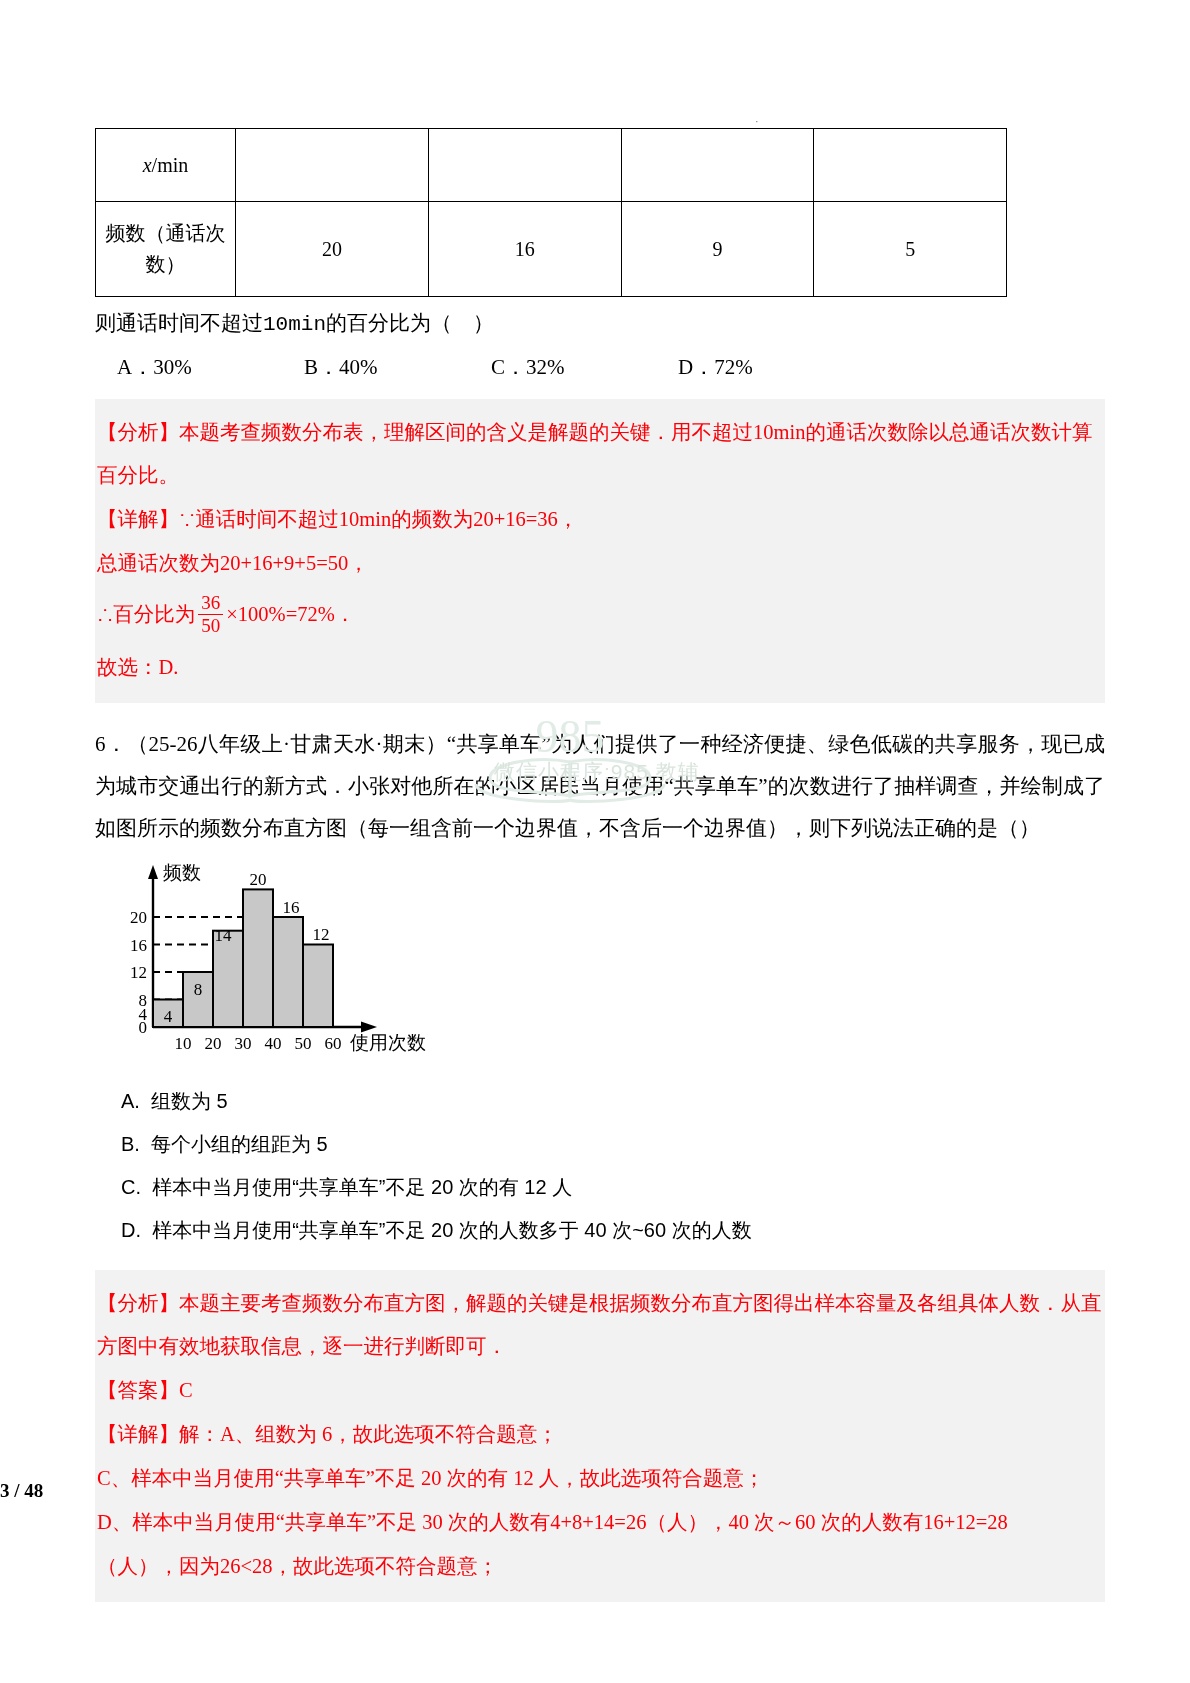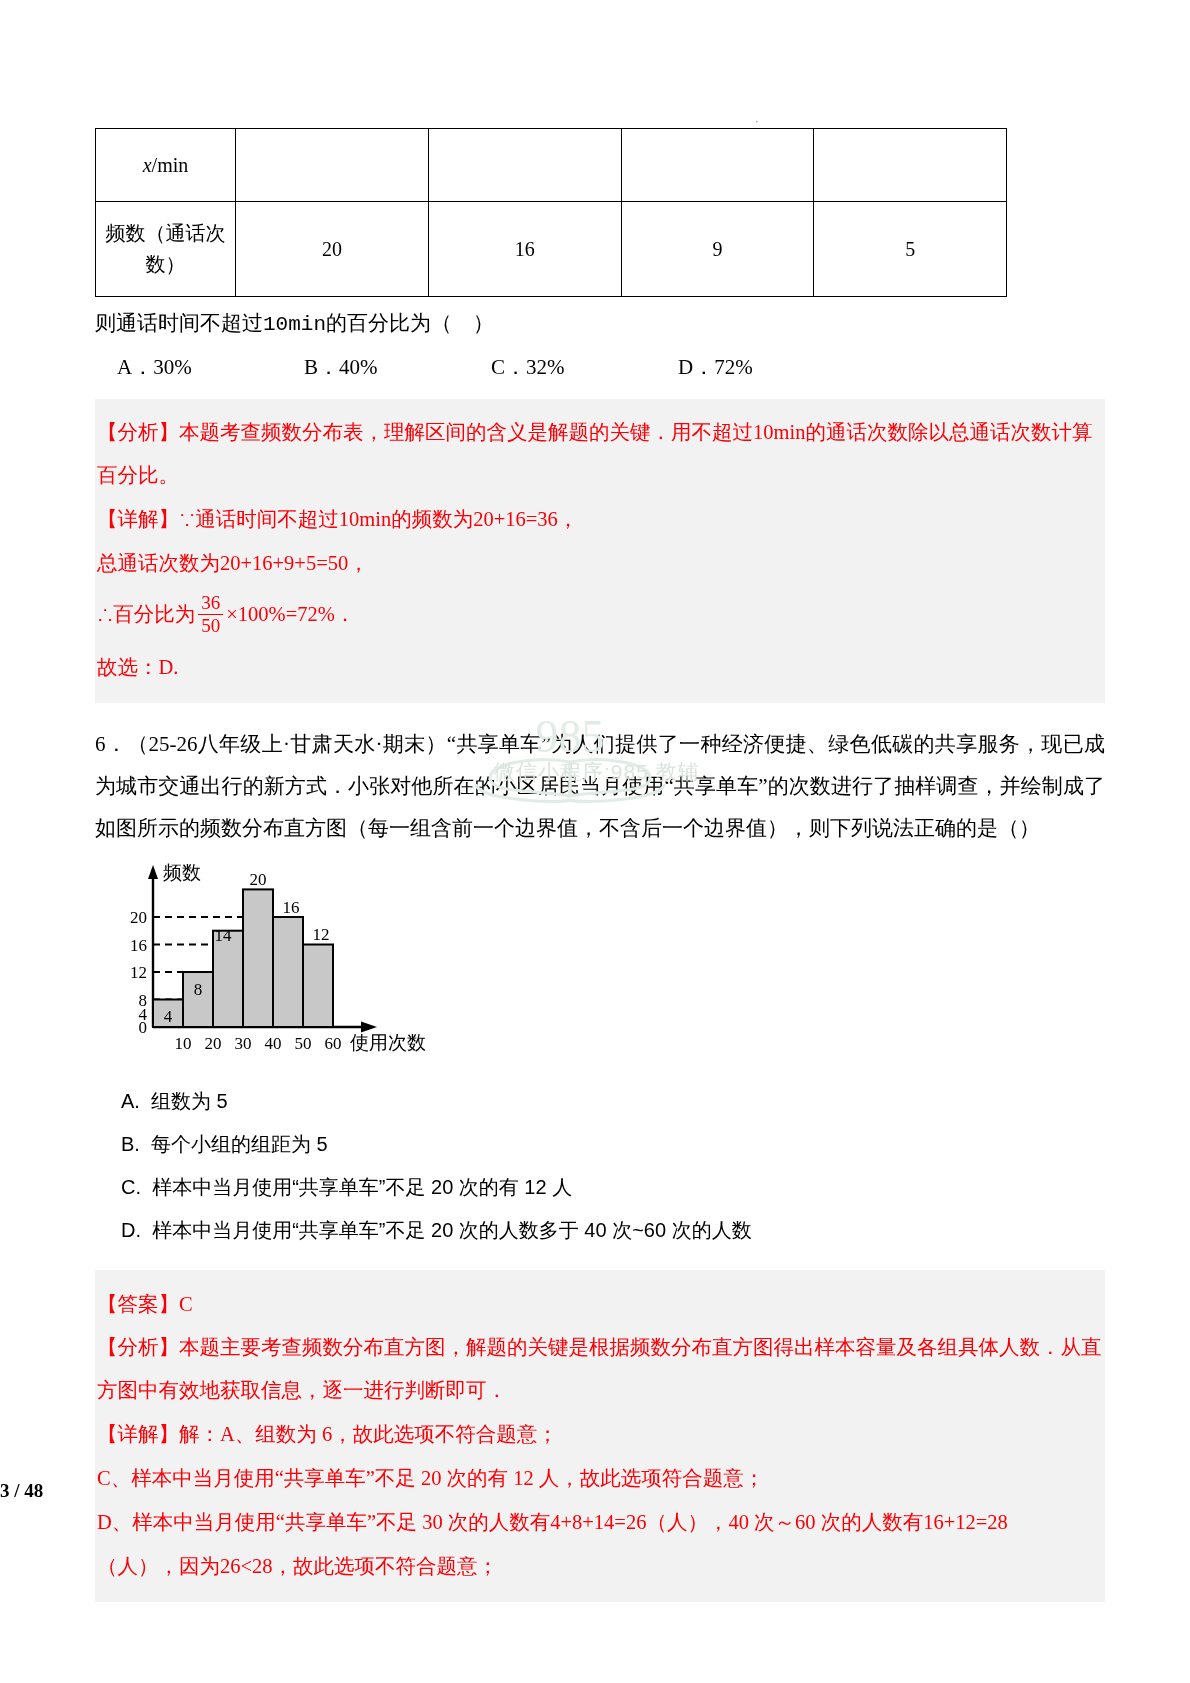--- a/index.html
+++ b/index.html
@@ -291,25 +291,25 @@
     </div>
 
     <div class="q6-opts">
       <p><span>A.</span>&nbsp;&nbsp;<span>组数为 5</span></p>
       <p><span>B.</span>&nbsp;&nbsp;<span>每个小组的组距为 5</span></p>
       <p><span>C.</span>&nbsp;&nbsp;<span>样本中当月使用“共享单车”不足 20 次的有 12 人</span></p>
       <p><span>D.</span>&nbsp;&nbsp;<span>样本中当月使用“共享单车”不足 20 次的人数多于 40 次~60 次的人数</span></p>
     </div>
 
     <div class="ans-block">
+      <p class="rl wrap">
+        <span class="tag">【分析】</span><span>本题主要考查频数分布直方图，解题的关键是根据频数分布直方图得出样本容量及各组具体人数．从直方图中有效地获取信息，逐一进行判断即可．</span>
+      </p>
       <p class="rl">
         <span class="tag">【答案】</span><span>C</span>
-      </p>
-      <p class="rl wrap">
-        <span class="tag">【分析】</span><span>本题主要考查频数分布直方图，解题的关键是根据频数分布直方图得出样本容量及各组具体人数．从直方图中有效地获取信息，逐一进行判断即可．</span>
       </p>
       <p class="rl">
         <span class="tag">【详解】</span><span>解：A、组数为 6，故此选项不符合题意；</span>
       </p>
       <p class="rl">C、样本中当月使用“共享单车”不足 20 次的有 12 人，故此选项符合题意；</p>
       <p class="rl">D、样本中当月使用“共享单车”不足 30 次的人数有4+8+14=26（人），40 次～60 次的人数有16+12=28</p>
       <p class="rl">（人），因为26&lt;28，故此选项不符合题意；</p>
     </div>
 
   </div>

